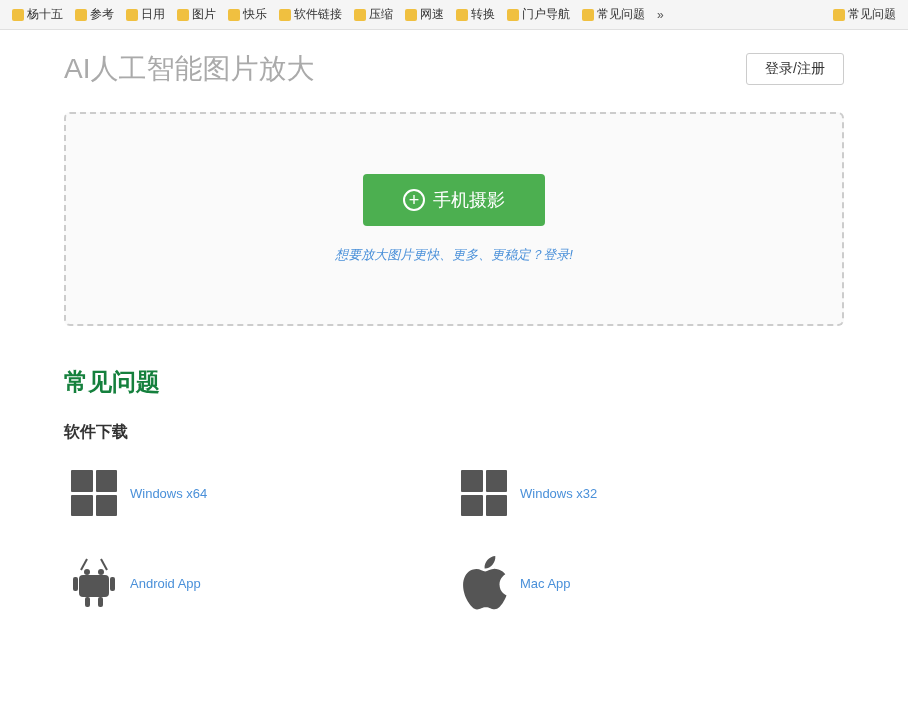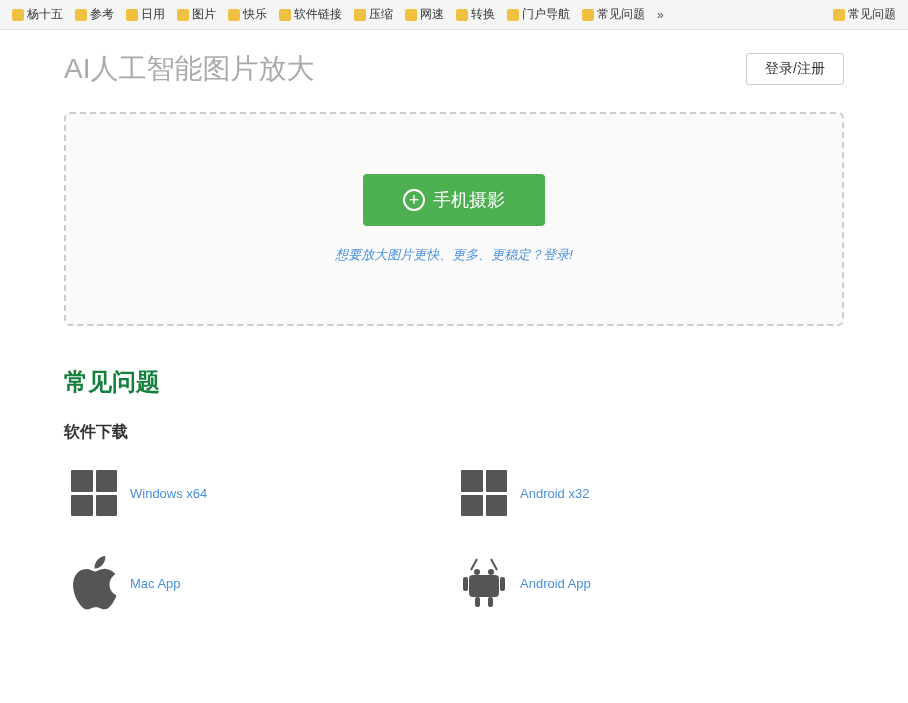--- a/index.html
+++ b/index.html
@@ -268,32 +268,21 @@
 
       <div class="download-item">
         <div class="download-icon">
           <div class="win-icon">
             <div class="win-square"></div>
             <div class="win-square"></div>
             <div class="win-square"></div>
             <div class="win-square"></div>
           </div>
         </div>
-        <span class="download-label">Android x32</span>
-      </div>
-
-      <div class="download-item">
-        <div class="download-icon">
-          <svg width="46" height="54" viewBox="0 0 46 54" fill="#555">
-
-            <path d="M38.5 28.5c-.1-6.8 5.6-10.1 5.8-10.3-3.2-4.6-8.1-5.2-9.8-5.3-4.2-.4-8.2 2.5-10.3 2.5-2.1 0-5.4-2.4-8.9-2.3-4.5.1-8.7 2.6-11 6.7-4.7 8.2-1.2 20.3 3.4 26.9 2.3 3.2 4.9 6.8 8.4 6.7 3.4-.1 4.7-2.2 8.8-2.2 4.1 0 5.2 2.2 8.8 2.1 3.6-.1 5.9-3.3 8.2-6.5 2.5-3.7 3.6-7.3 3.6-7.5-.1-.1-6.9-2.6-7-10.8z"></path>
-            <path d="M31.5 8.7c1.9-2.3 3.1-5.4 2.8-8.7-2.7.1-6 1.8-7.9 4.1-1.7 2-3.2 5.2-2.8 8.3 3 .2 6-1.5 7.9-3.7z"></path>
-          </svg>
-        </div>
-        <span class="download-label">Mac App</span>
+        <span class="download-label">Windows x32</span>
       </div>
 
       <div class="download-item">
         <div class="download-icon">
           <svg width="46" height="54" viewBox="0 0 46 54" fill="#555">
 
             <circle cx="16" cy="16" r="3"></circle>
             <circle cx="30" cy="16" r="3"></circle>
             <rect x="8" y="19" width="30" height="22" rx="4"></rect>
             <rect x="2" y="21" width="5" height="14" rx="2"></rect>
@@ -303,20 +292,31 @@
 
             <line x1="16" y1="3" x2="10" y2="14" stroke="#555" stroke-width="2"></line>
             <line x1="30" y1="3" x2="36" y2="14" stroke="#555" stroke-width="2"></line>
           </svg>
         </div>
         <span class="download-label">Android App</span>
       </div>
 
       <div class="download-item">
         <div class="download-icon">
+          <svg width="46" height="54" viewBox="0 0 46 54" fill="#555">
+
+            <path d="M38.5 28.5c-.1-6.8 5.6-10.1 5.8-10.3-3.2-4.6-8.1-5.2-9.8-5.3-4.2-.4-8.2 2.5-10.3 2.5-2.1 0-5.4-2.4-8.9-2.3-4.5.1-8.7 2.6-11 6.7-4.7 8.2-1.2 20.3 3.4 26.9 2.3 3.2 4.9 6.8 8.4 6.7 3.4-.1 4.7-2.2 8.8-2.2 4.1 0 5.2 2.2 8.8 2.1 3.6-.1 5.9-3.3 8.2-6.5 2.5-3.7 3.6-7.3 3.6-7.5-.1-.1-6.9-2.6-7-10.8z"></path>
+            <path d="M31.5 8.7c1.9-2.3 3.1-5.4 2.8-8.7-2.7.1-6 1.8-7.9 4.1-1.7 2-3.2 5.2-2.8 8.3 3 .2 6-1.5 7.9-3.7z"></path>
+          </svg>
+        </div>
+        <span class="download-label">Mac App</span>
+      </div>
+
+      <div class="download-item">
+        <div class="download-icon">
           
         </div>
 
       </div>
 
       <div class="download-item">
         <div class="download-icon">
           
         </div>
 

